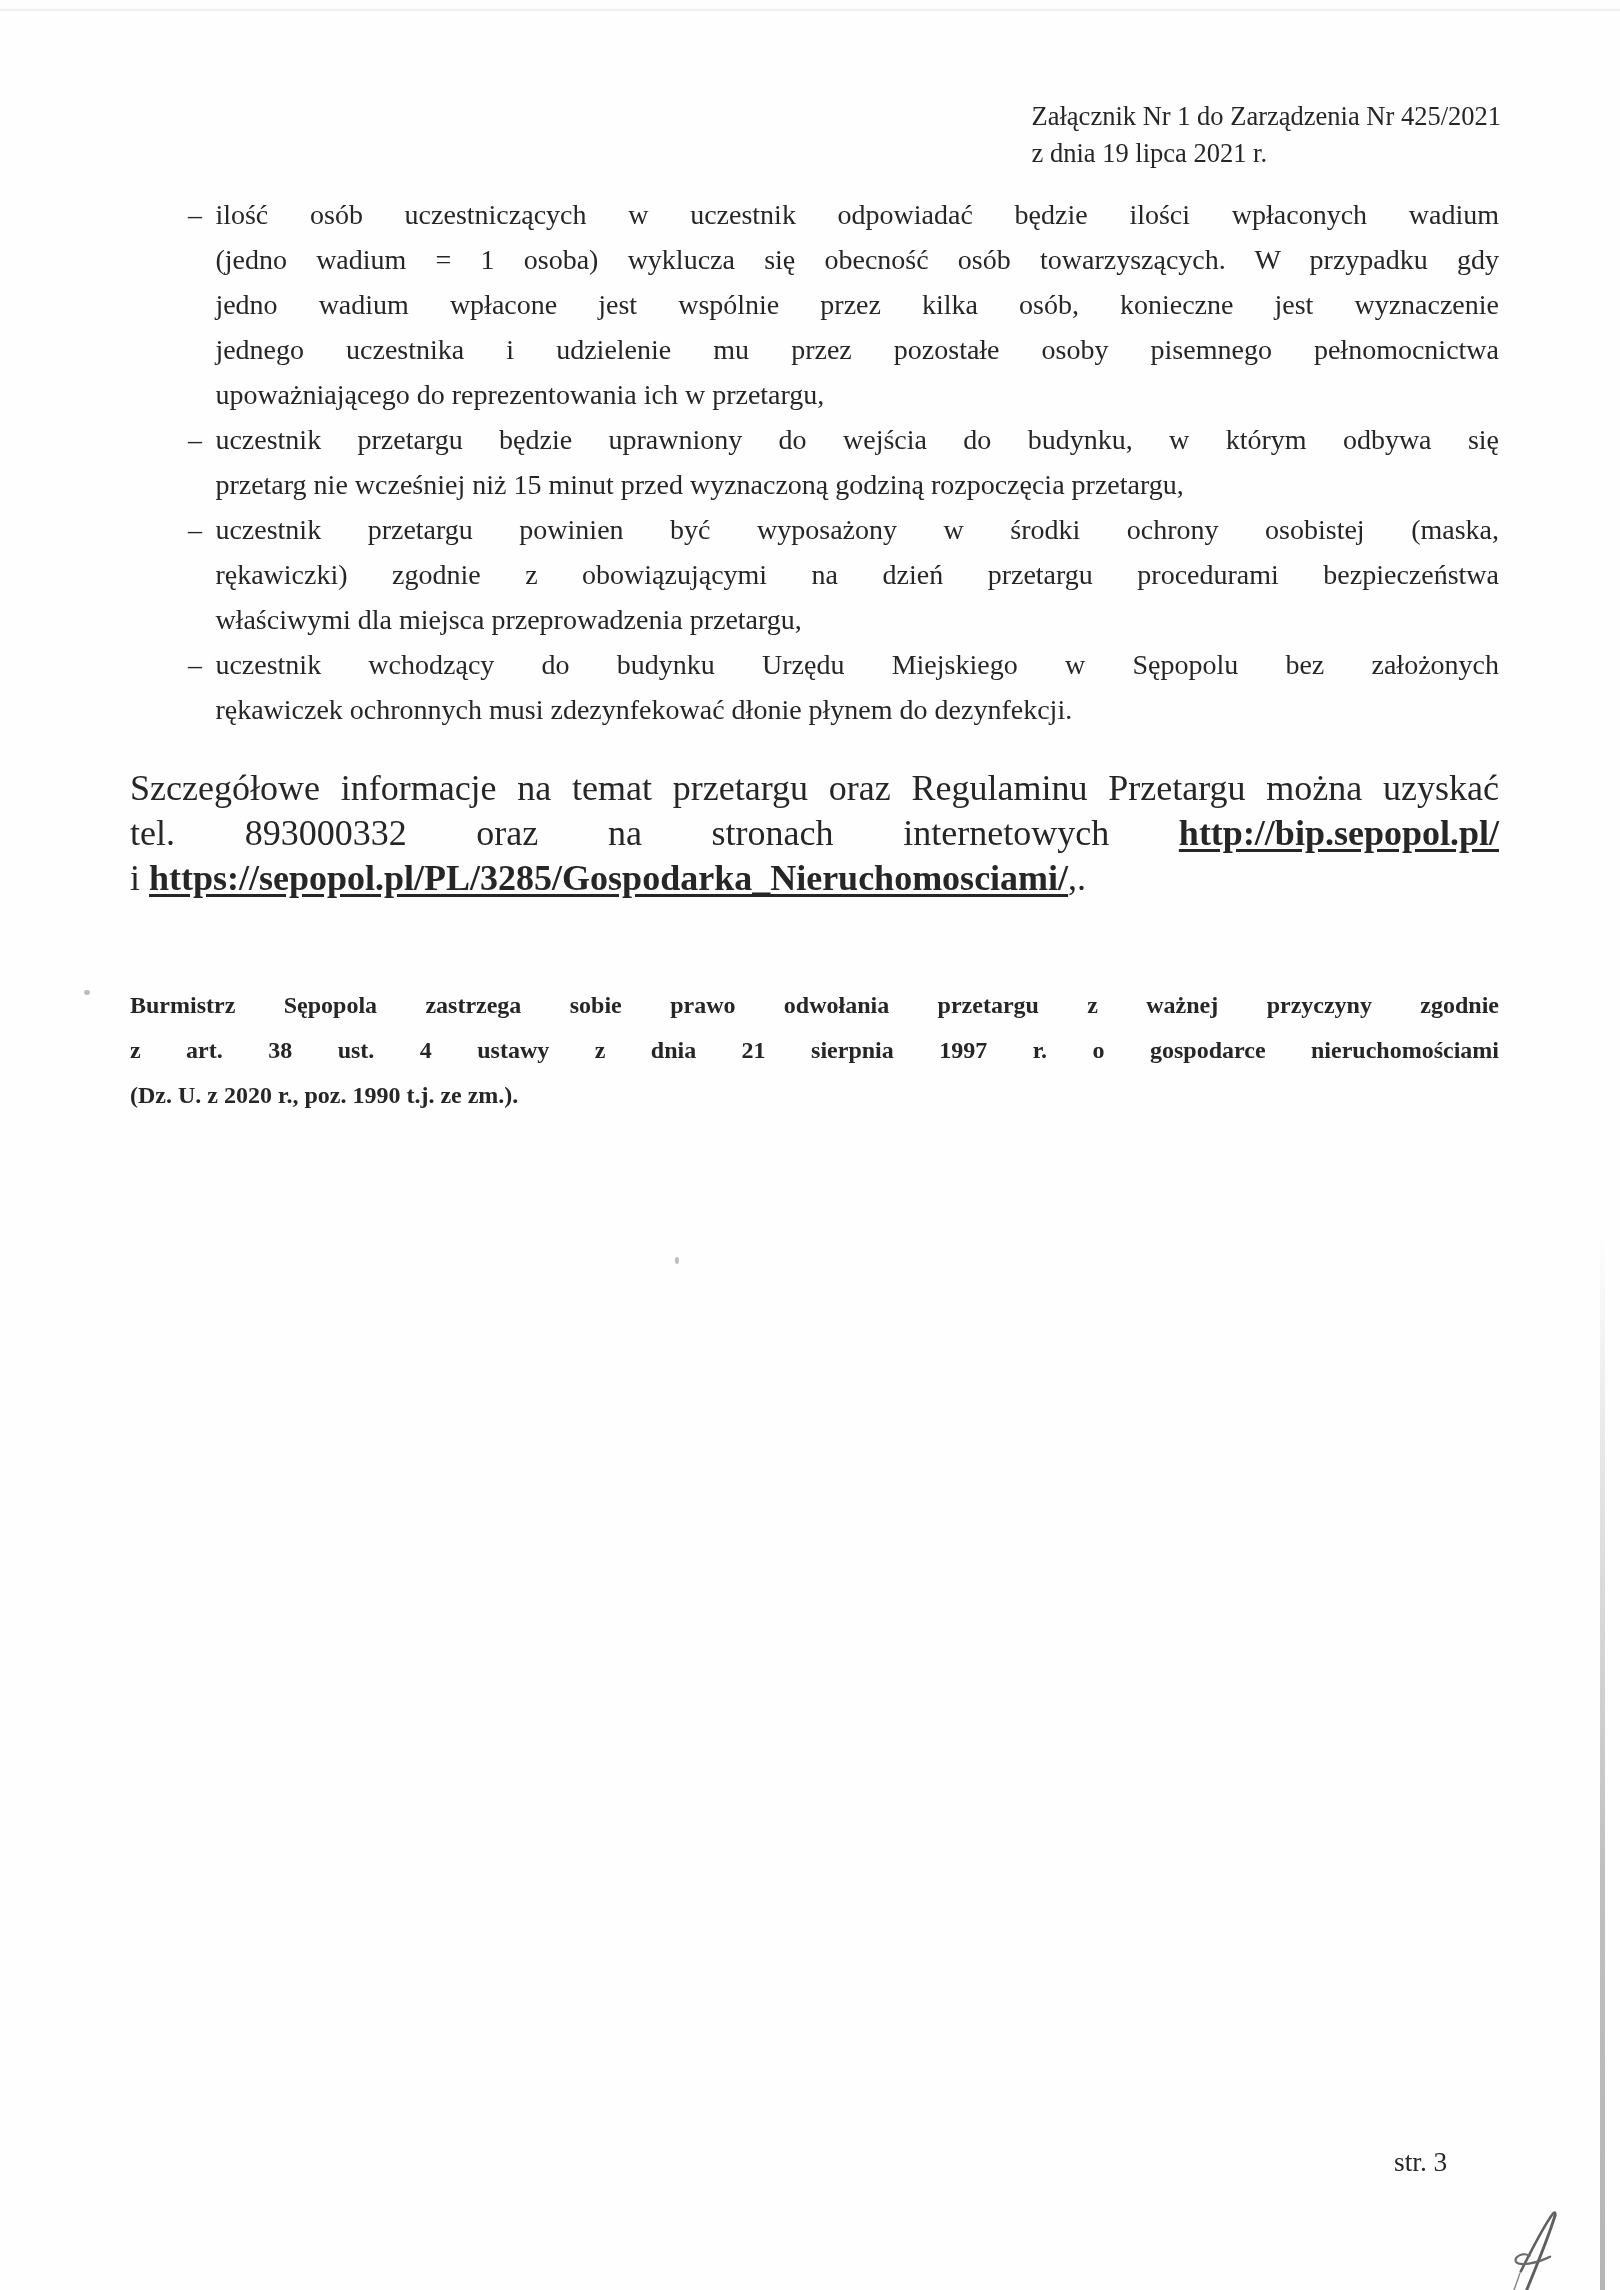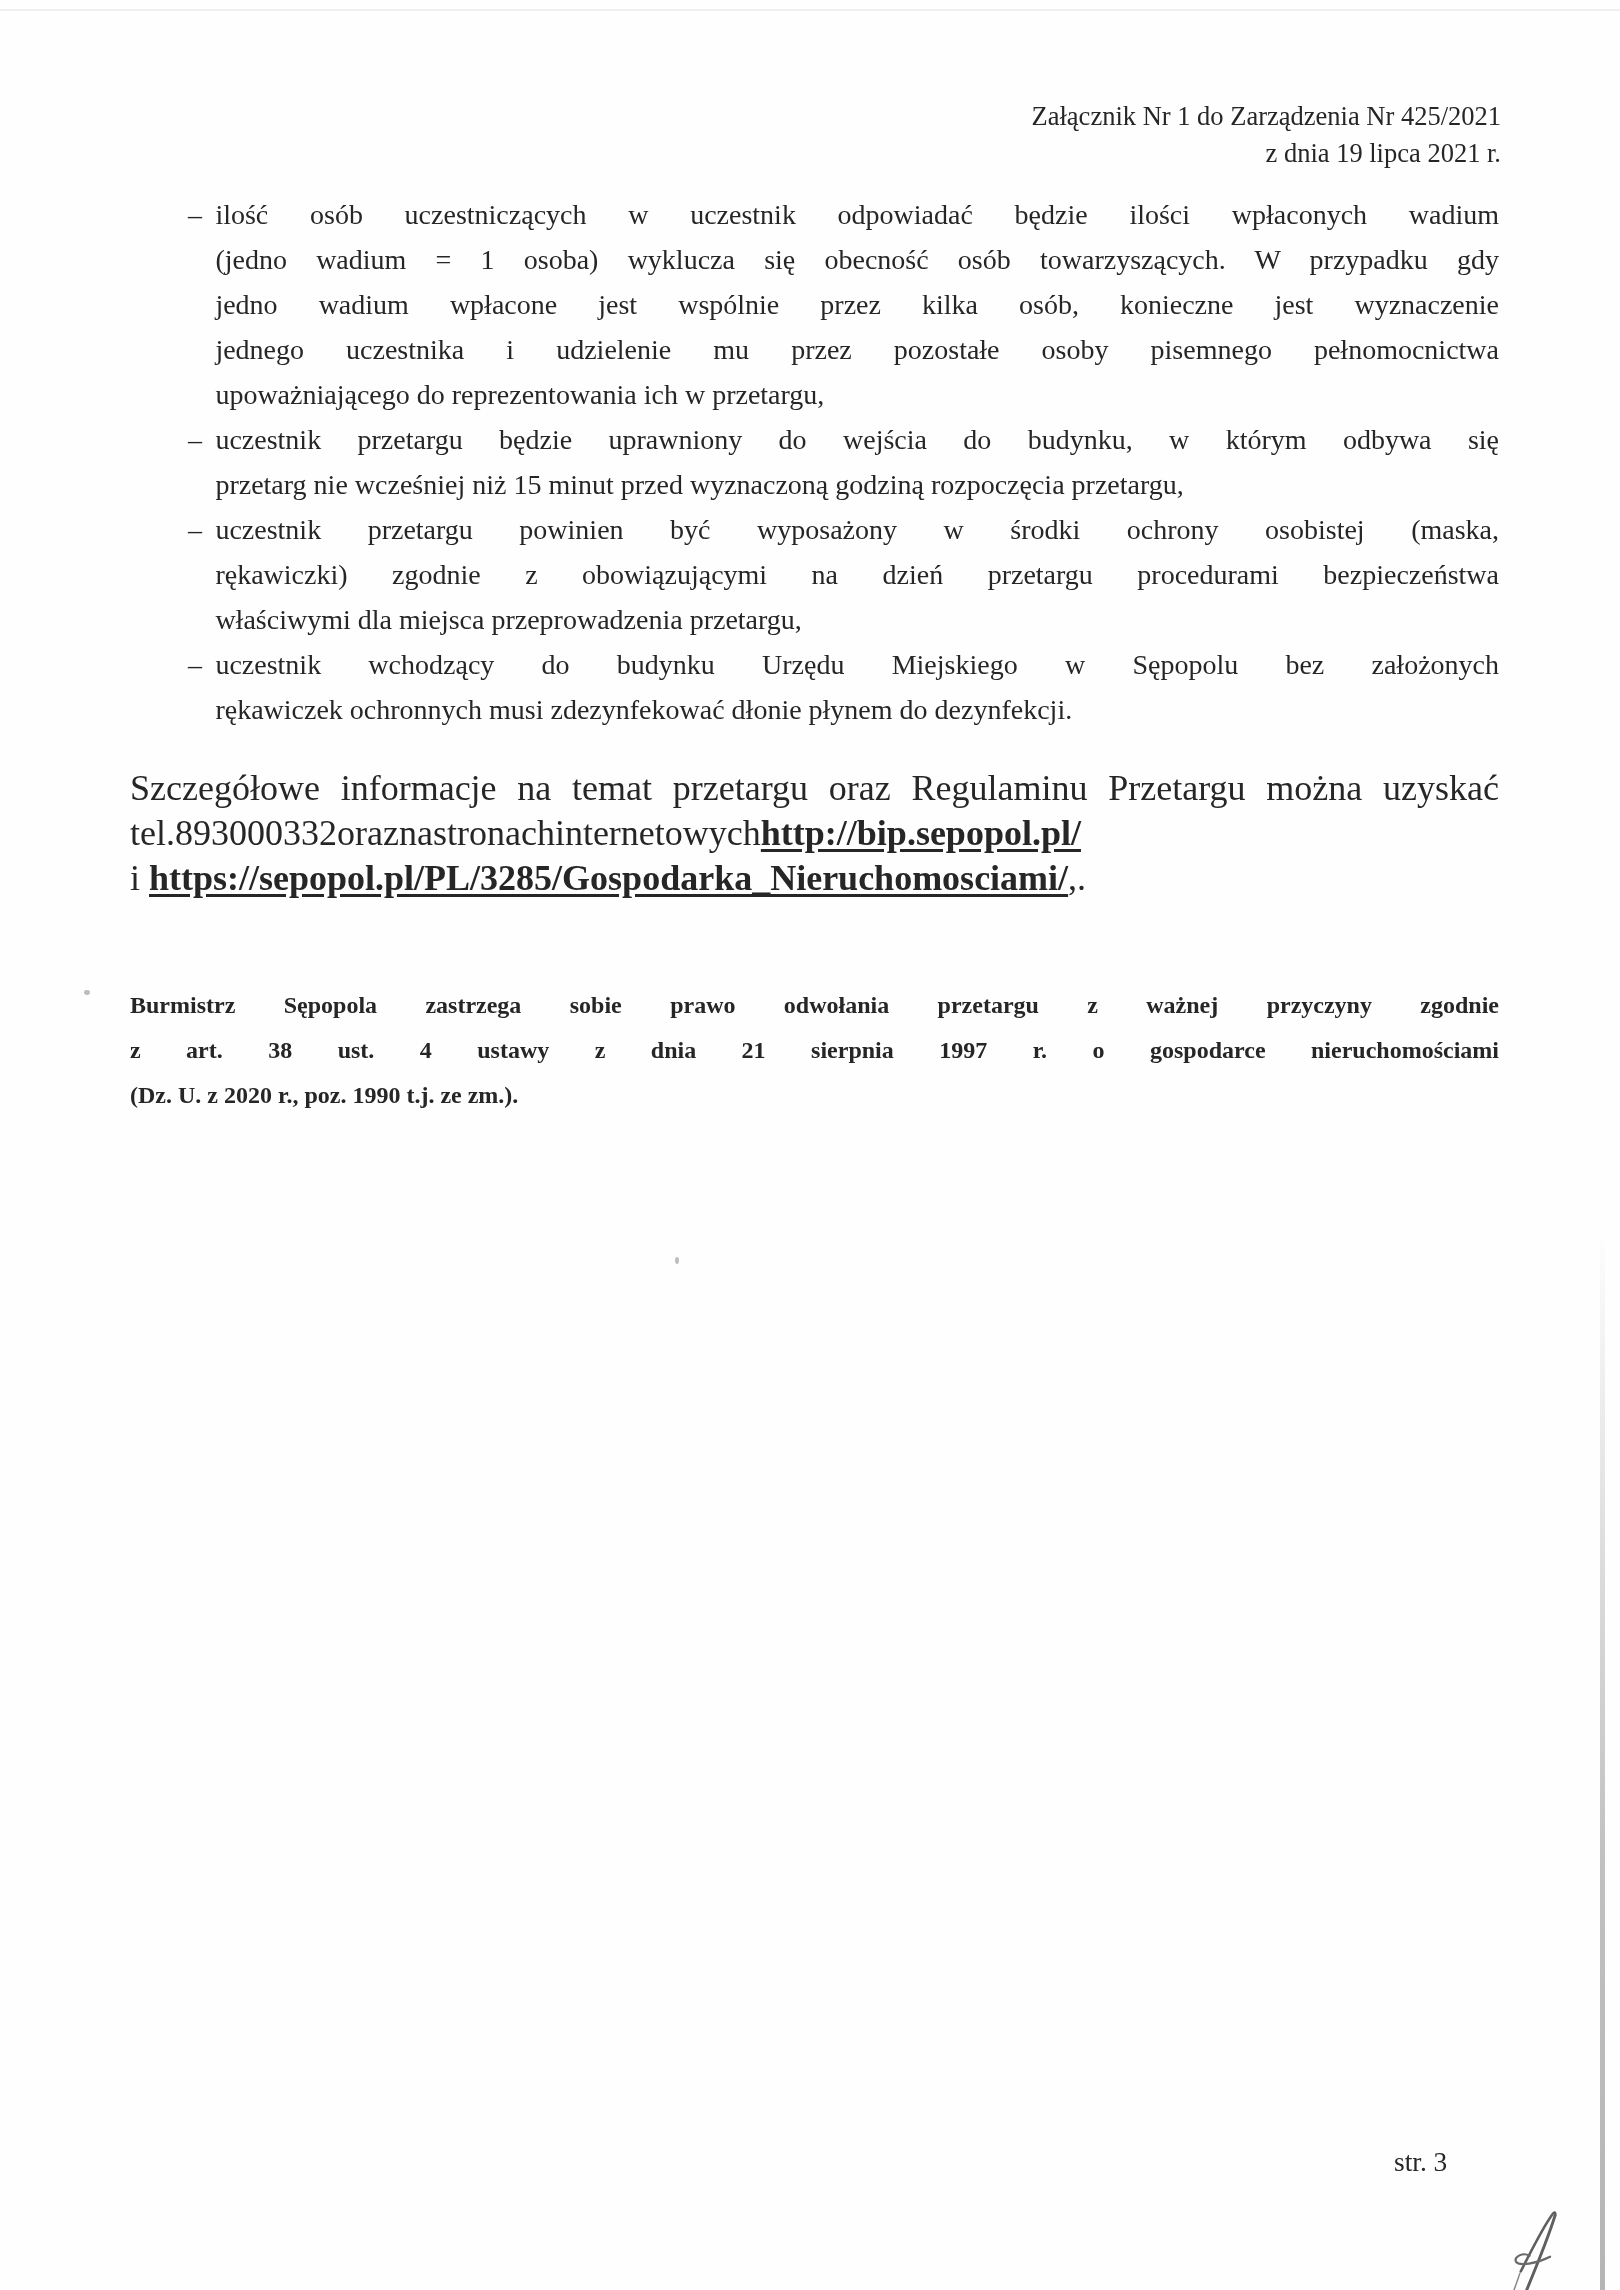--- a/index.html
+++ b/index.html
@@ -21,39 +21,39 @@
   .scan-edge-line {
     position: absolute; left: 1600px; top: 1230px; width: 4.9px; height: 1061px;
     background: linear-gradient(to bottom, rgba(200,200,200,0) 0%, rgba(195,195,195,.55) 30%, #c0c0c0 60%, #b5b5b5 100%);
   }
   .speck { position: absolute; background: #9a9a9a; border-radius: 50%; opacity: .65; }
   .speck.s1 { left: 84px;  top: 990px; width: 5.9px; height: 4.9px; }
   .speck.s2 { left: 675px; top: 1257px; width: 3.9px; height: 6.9px; }
 
   .header {
     position: absolute; top: 98px; right: 119px;
-    text-align: right; font-size: 26.5px; line-height: 37px;
+    font-size: 26.5px; line-height: 37px;
   }
 
   .bullet-list {
     position: absolute; top: 192px; left: 188px; width: 1311px;
     font-size: 28px; line-height: 45px;
   }
   .bullet { display: flex; align-items: flex-start; }
   .marker { width: 27.4px; flex: 0 0 27.4px; }
   .btext  { flex: 1 1 auto; min-width: 0; }
 
   .line { text-align: left; }
   .just  { text-align: justify; text-align-last: justify; }
 
   .info-par {
     position: absolute; top: 766px; left: 130px; width: 1369px;
     font-size: 36px; line-height: 45px;
   }
-  .spread { display: flex; }
+  .spread { display: flex; justify-content: space-between; }
   .doc-link { color: #262626; text-decoration: underline; text-underline-offset: 3.9px; font-weight: bold; }
 
   .bold-par {
     position: absolute; top: 983px; left: 130px; width: 1369px;
     font-size: 24px; line-height: 45px; font-weight: 700;
   }
 
   .footer-page {
     position: absolute; top: 2147px; left: 1394px;
     font-size: 27.4px;

